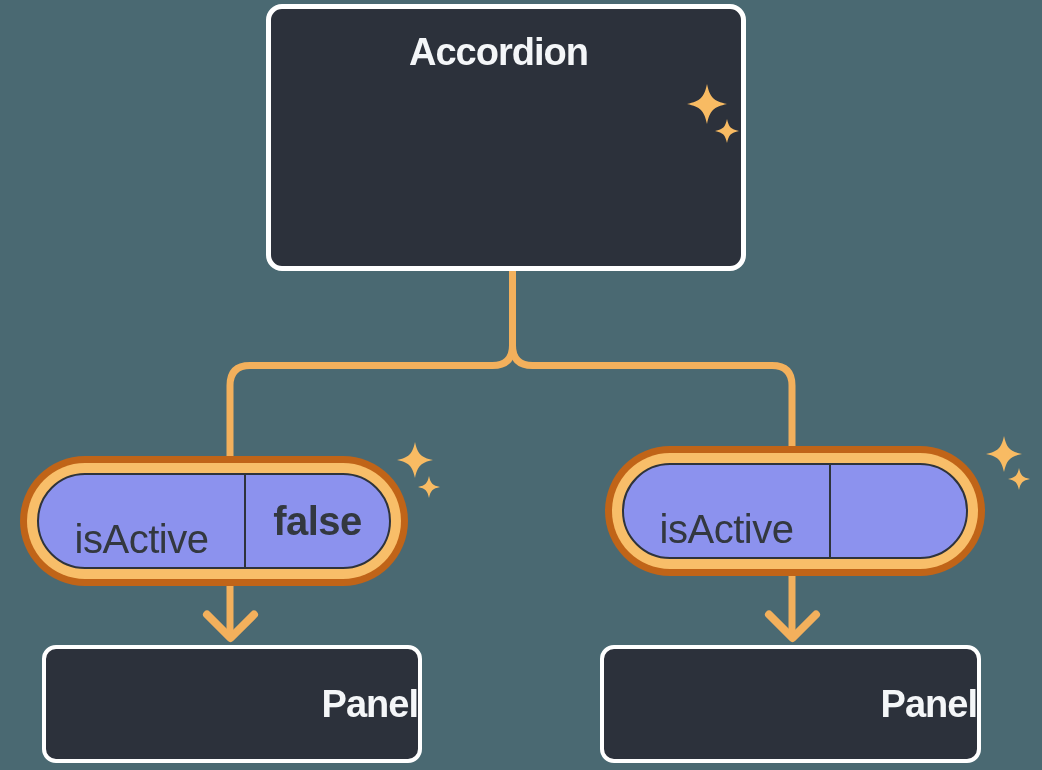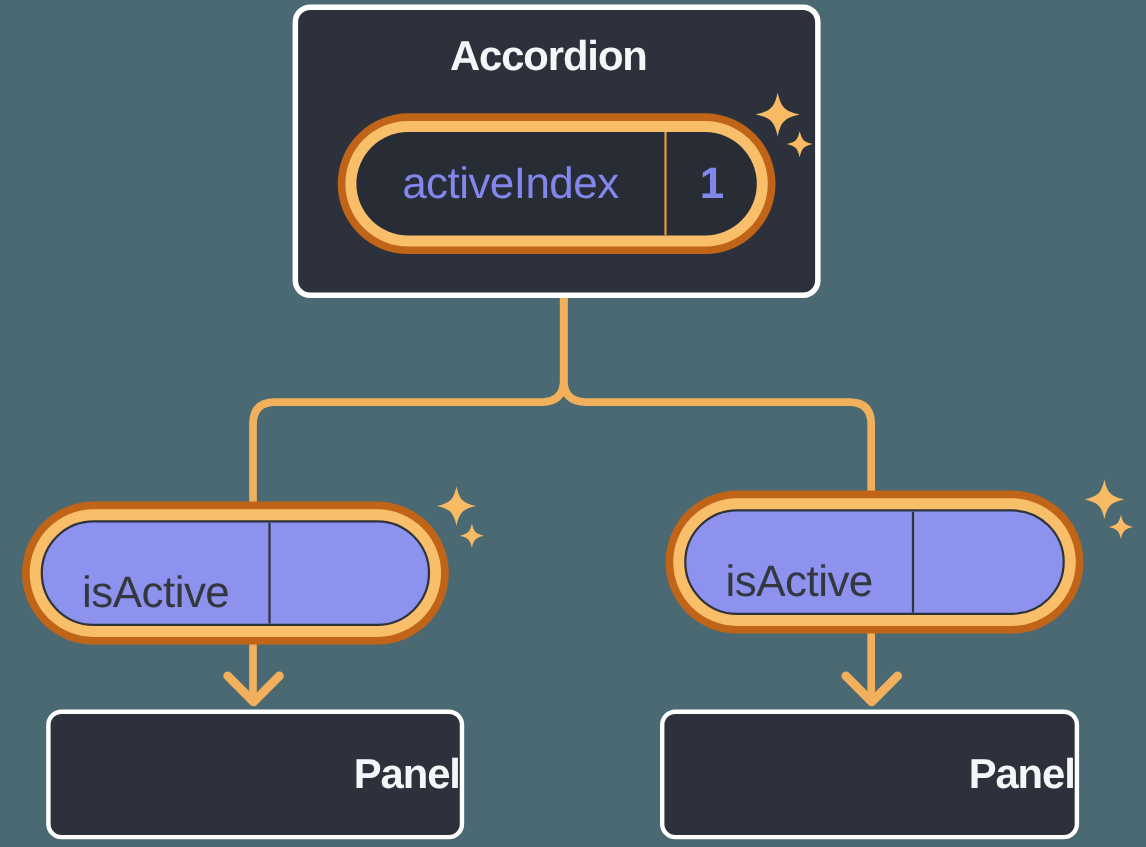--- a/index.html
+++ b/index.html
@@ -67,35 +67,27 @@
     <path class="line" d="M230 585 L230 636"></path>
     <path class="ahead" d="M207 614.5 L230.5 638 L254 614.5"></path>
     <path class="line" d="M792 575 L792 636"></path>
     <path class="ahead" d="M769 614.5 L792.5 638 L816 614.5"></path>
   </svg>
 
   <div class="node root-box">
     <div class="node-label root-title">Accordion</div>
   </div>
 
-  <div class="pill state state-pill">
-    <div class="pill-ring">
-      <div class="pill-core">
-        <div class="pill-sec sec-label">activeIndex</div>
-        <div class="pill-divider"></div>
-        <div class="pill-sec sec-value">1</div>
-      </div>
-    </div>
-  </div>
 
   <div class="pill prop prop-pill-left">
     <div class="pill-ring">
       <div class="pill-core">
         <div class="pill-sec sec-label">isActive</div>
         <div class="pill-divider"></div>
+        <div class="pill-sec sec-value">false</div>
       </div>
     </div>
   </div>
 
   <div class="pill prop prop-pill-right">
     <div class="pill-ring">
       <div class="pill-core">
         <div class="pill-sec sec-label">isActive</div>
         <div class="pill-divider"></div>
       </div>

